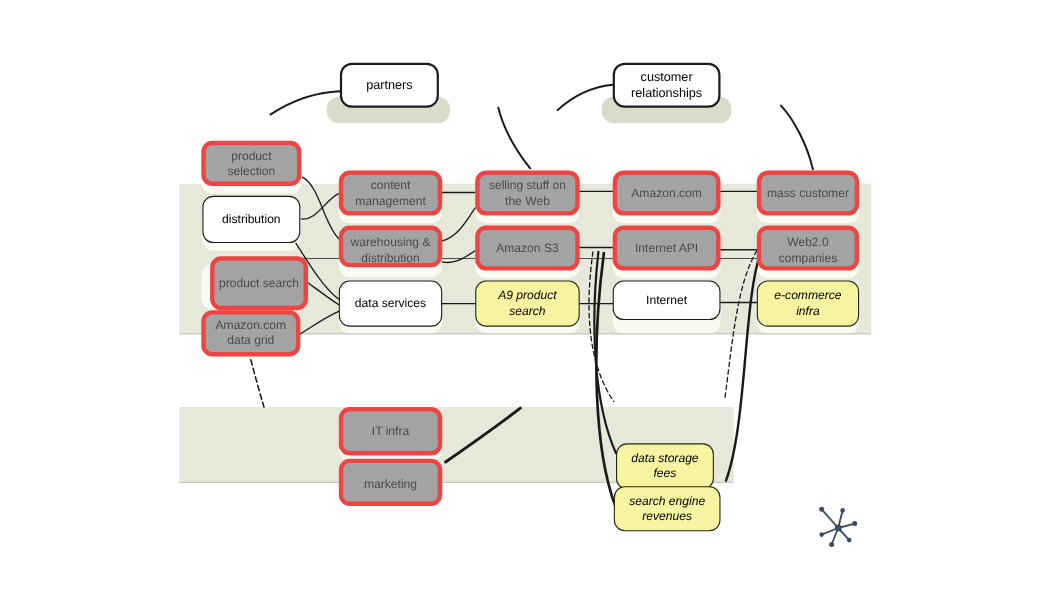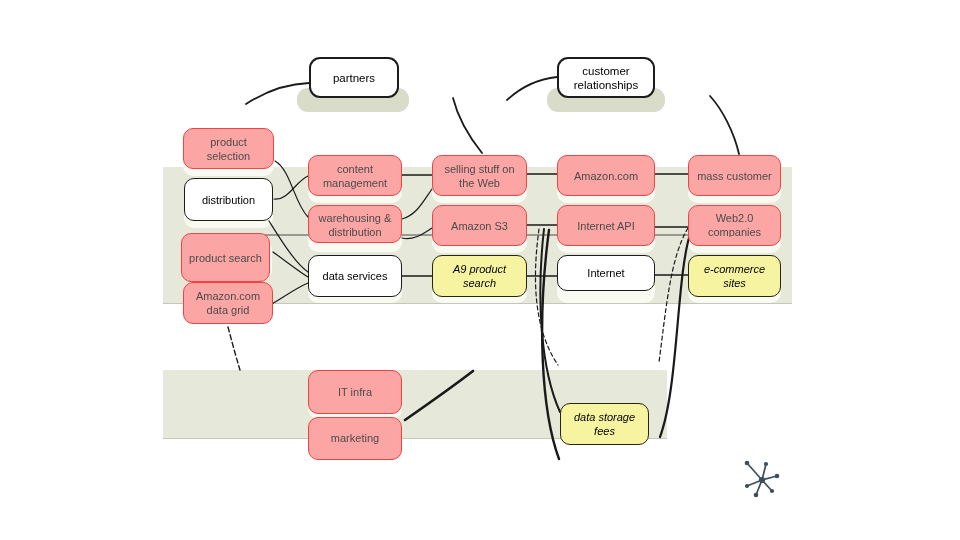--- a/index.html
+++ b/index.html
@@ -11,21 +11,21 @@
   .plate{position:absolute;background:#d9dcc9;border-radius:11px;z-index:2;}
   .ghost{position:absolute;background:#fbfbf4;border-radius:10px;z-index:3;opacity:0.92;}
   svg.wires{position:absolute;left:0;top:0;z-index:4;pointer-events:none;}
   .node{
     position:absolute;z-index:5;border-radius:10px;
     display:flex;align-items:center;justify-content:center;
     font-size:11px;line-height:14px;text-align:center;color:#000;
     box-sizing:border-box;padding:2px 4px;
   }
   .node .lbl{width:100%;}
-  .node.dark{background:#fca5a5;color:#4b4b4b;border:1px solid #ef4444;}
+  .node.dark{background:#a3a3a3;color:#4b4b4b;border:4px solid #ef4444;}
   .node.white{background:#ffffff;border:1.6px solid #1c1c1c;}
   .node.yellow{background:#f7f4a1;border:1.6px solid #26260f;font-style:italic;}
   .node.top{border-width:2px;border-radius:11px;font-size:11.5px;}
   .node.clip2{align-items:flex-start;padding-top:5px;}
   .node.clip2 .lbl{max-height:26px;overflow:hidden;}
   .node.clipv{align-items:flex-start;padding-top:13px;}
   .node.clipv .lbl{max-height:21px;overflow:hidden;}
   .icon-wrap{position:absolute;z-index:6;}
 </style>
 </head>
@@ -101,21 +101,21 @@
   <div class="node white top" style="left:557px;top:57px;width:98px;height:41px">
     <div class="lbl">customer relationships</div>
   </div>
 
   <div class="node dark" style="left:183px;top:128px;width:91px;height:41px">
     <div class="lbl">product selection</div>
   </div>
   <div class="node white" style="left:184px;top:178px;width:89px;height:43px">
     <div class="lbl">distribution</div>
   </div>
-  <div class="node dark" style="left:181px;top:233px;width:89px;height:49px">
+  <div class="node dark" style="left:191px;top:233px;width:89px;height:49px">
     <div class="lbl">product search</div>
   </div>
   <div class="node dark" style="left:183px;top:282px;width:90px;height:42px">
     <div class="lbl">Amazon.com data grid</div>
   </div>
 
   <div class="node dark" style="left:308px;top:155px;width:94px;height:41px">
     <div class="lbl">content management</div>
   </div>
   <div class="node dark clip2" style="left:308px;top:205px;width:94px;height:38px">
@@ -145,31 +145,34 @@
     <div class="lbl">Internet</div>
   </div>
 
   <div class="node dark" style="left:688px;top:155px;width:93px;height:41px">
     <div class="lbl">mass customer</div>
   </div>
   <div class="node dark clip2" style="left:688px;top:205px;width:93px;height:41px">
     <div class="lbl">Web2.0 companies</div>
   </div>
   <div class="node yellow" style="left:688px;top:255px;width:93px;height:42px">
-    <div class="lbl">e-commerce sites</div>
+    <div class="lbl">e-commerce infra</div>
   </div>
 
   <div class="node dark" style="left:308px;top:370px;width:94px;height:44px">
     <div class="lbl">IT infra</div>
   </div>
   <div class="node dark clipv" style="left:308px;top:417px;width:94px;height:43px">
     <div class="lbl">marketing</div>
   </div>
   <div class="node yellow" style="left:560px;top:403px;width:89px;height:42px">
     <div class="lbl">data storage fees</div>
+  </div>
+  <div class="node yellow" style="left:558px;top:442px;width:97px;height:41px">
+    <div class="lbl">search engine revenues</div>
   </div>
 
   <div class="icon-wrap" style="left:739px;top:457px;width:46px;height:46px">
     <svg width="46" height="46" viewBox="0 0 46 46">
       <g stroke="#3d4f5c" stroke-width="1.7" fill="#3d4f5c" stroke-linecap="round">
         <line x1="23" y1="23" x2="8" y2="6"></line>
         <line x1="23" y1="23" x2="27" y2="7"></line>
         <line x1="23" y1="23" x2="38" y2="19"></line>
         <line x1="23" y1="23" x2="33" y2="34"></line>
         <line x1="23" y1="23" x2="17" y2="38"></line>

